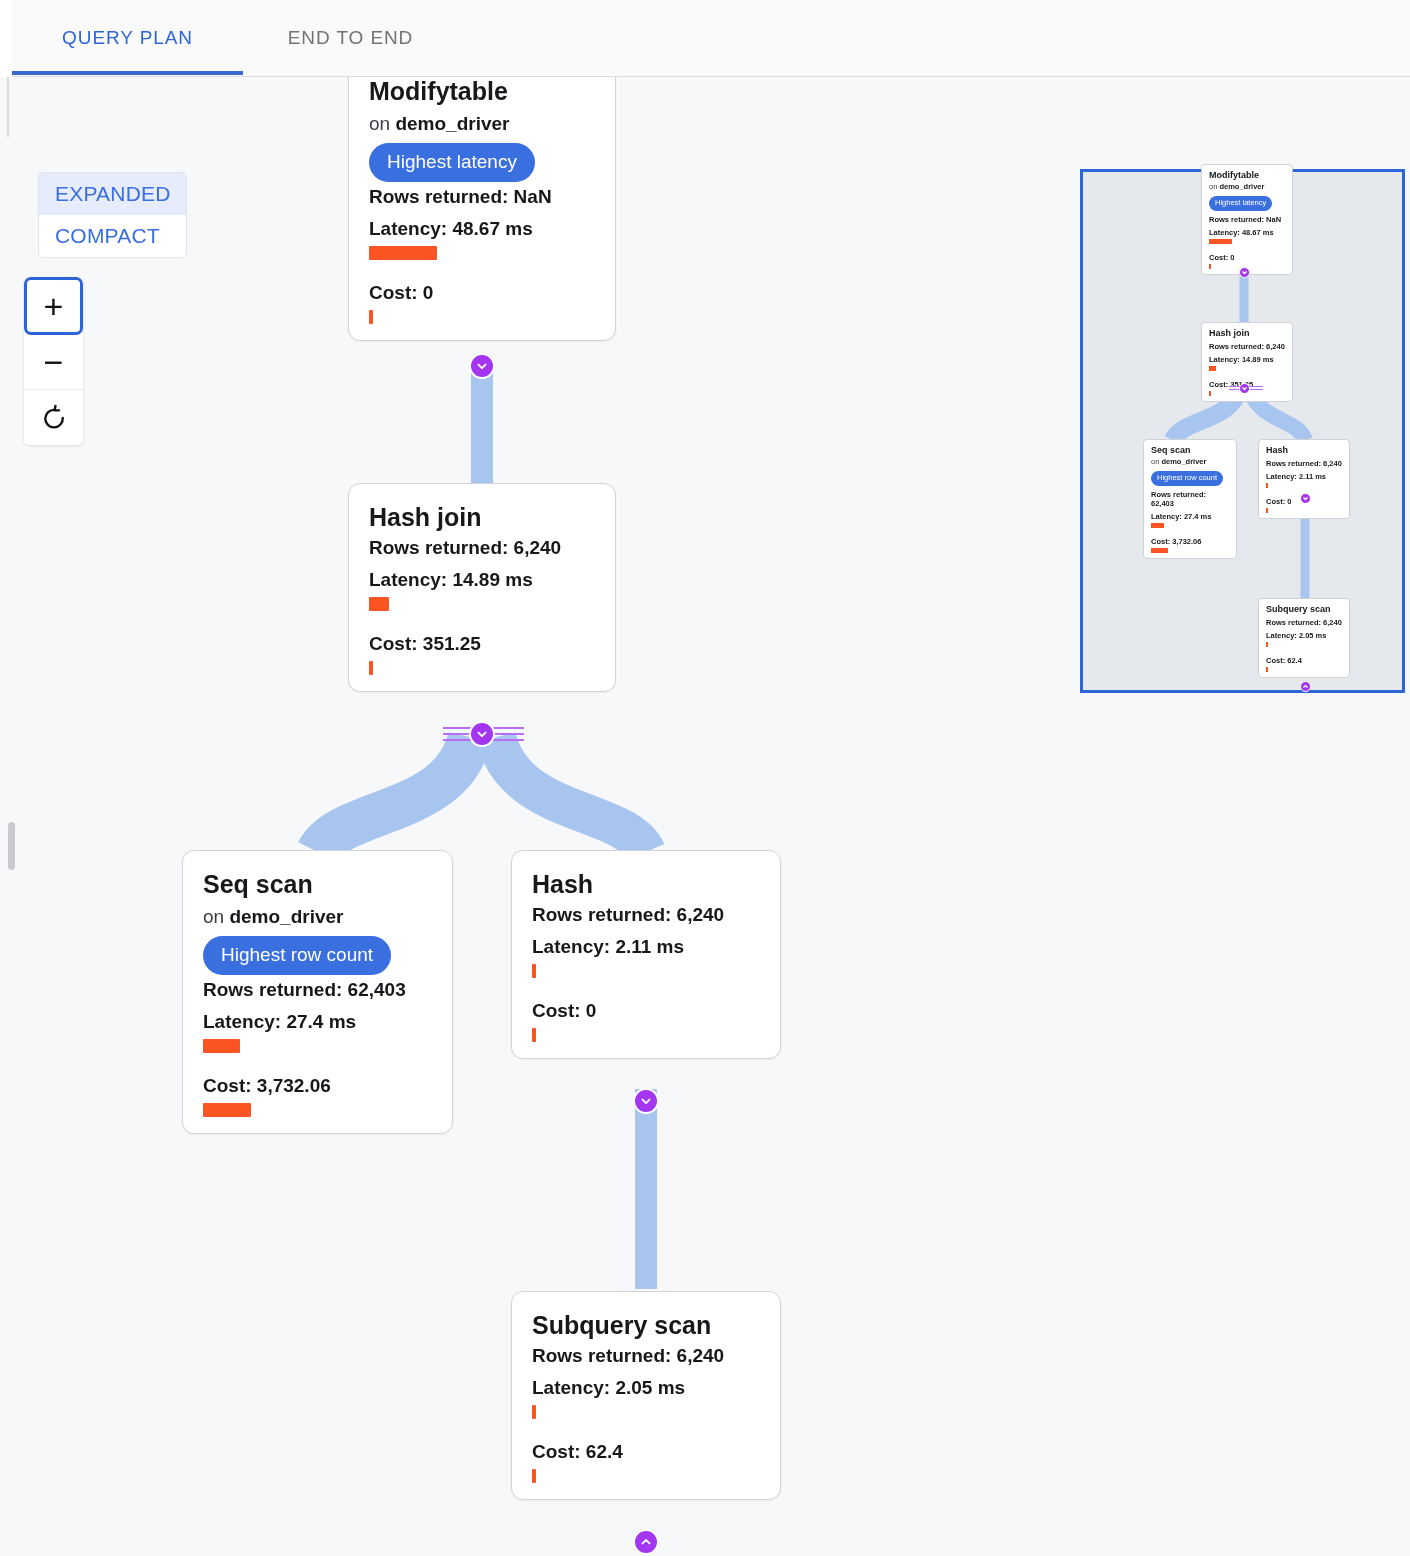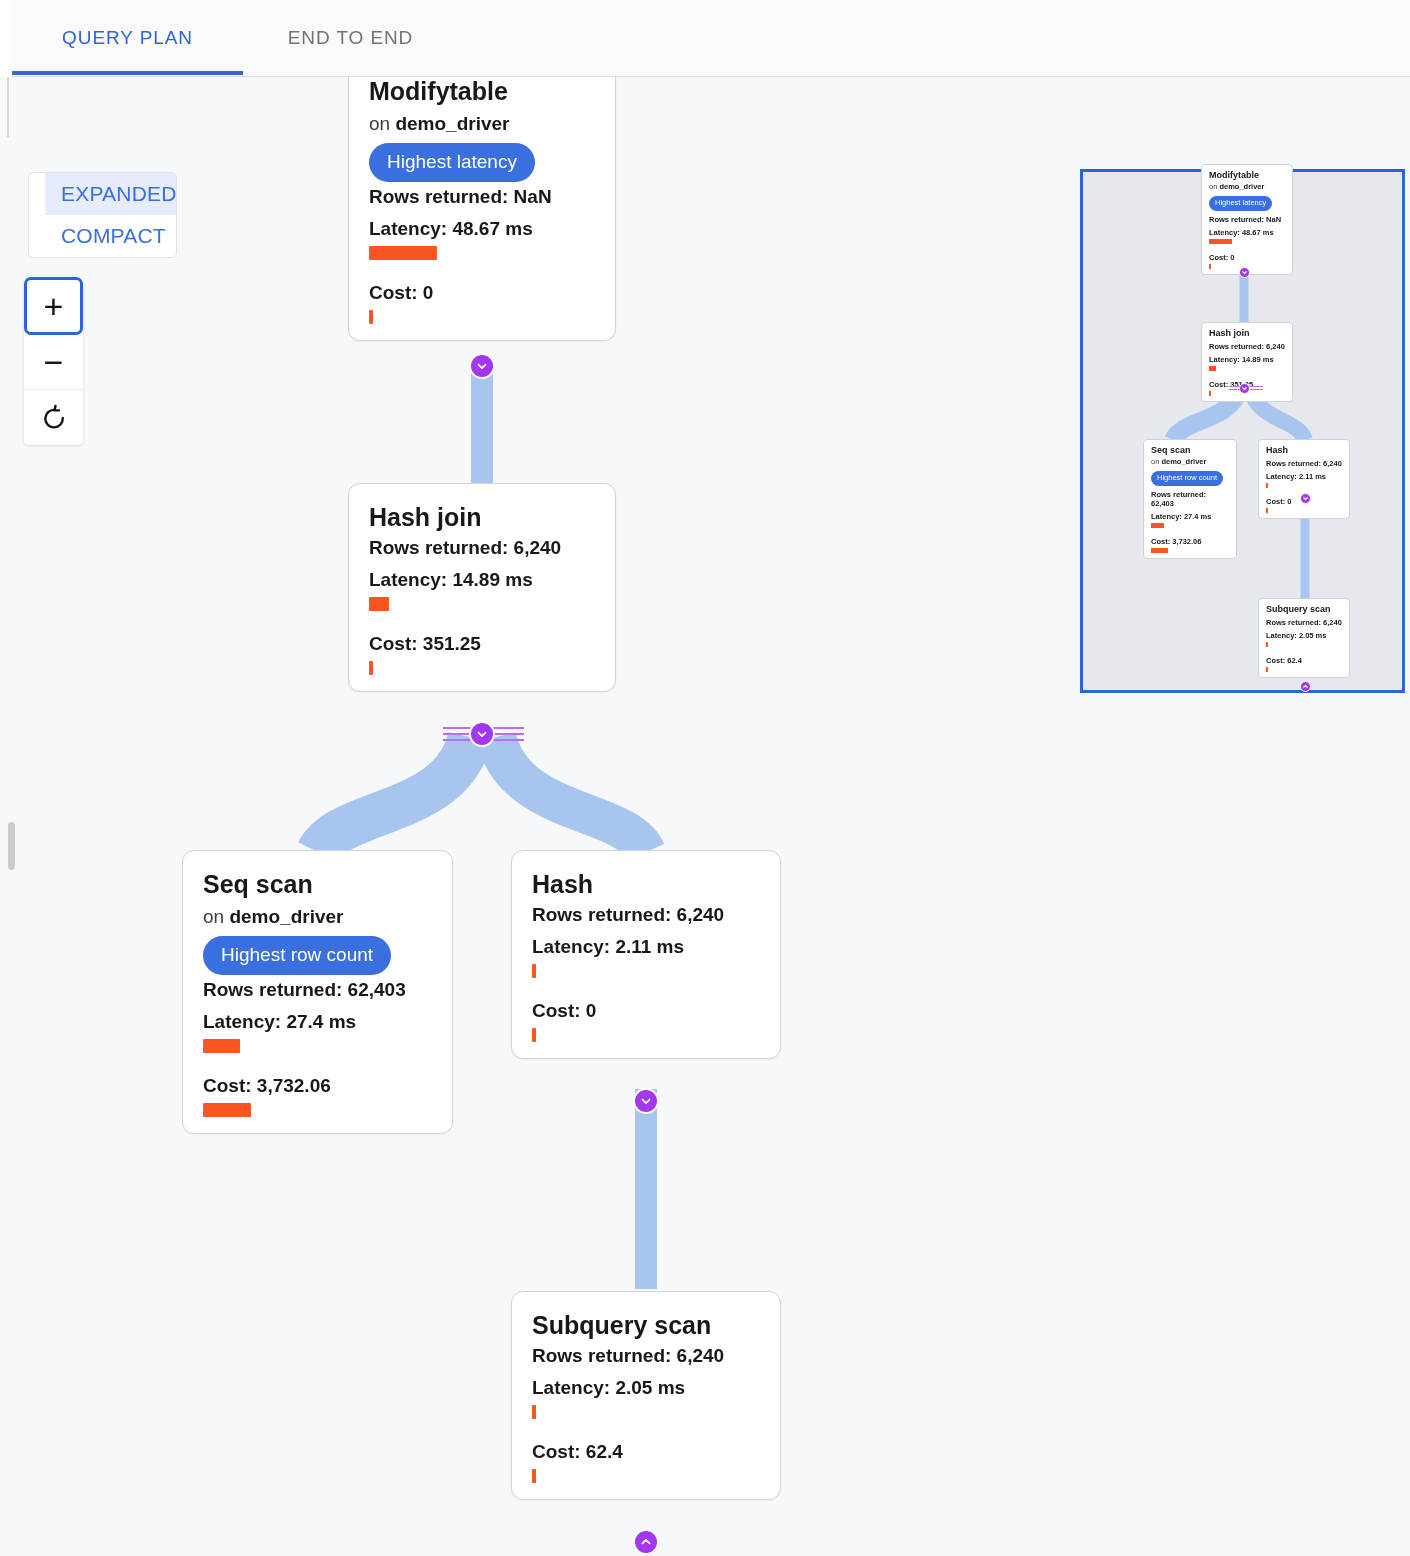--- a/index.html
+++ b/index.html
@@ -68,24 +68,23 @@
     cursor: pointer; z-index: 6;
   }
   .toggle svg { display: block; }
   .tlines { position: absolute; height: 12px; z-index: 5; }
   .tlines i {
     display: block; height: 2px; background: #b96cf5; margin-bottom: 4px;
   }
 
   
   .seg {
-    position: absolute; left: 28px; top: 95px; width: 149px;
+    position: absolute; left: 38px; top: 95px; width: 149px;
     background: #ffffff; border: 1px solid #e2e3e6; border-radius: 5px;
     overflow: hidden;
-    padding-left: 16px;
   }
   .seg div {
     font-size: 21px; color: #3a6fe0; padding: 9px 0 9px 16px;
     cursor: pointer; letter-spacing: .2px;
   }
   .seg div.active { background: #e6ecfb; }
 
   .zoomctl {
     position: absolute; left: 24px; top: 200px; width: 59px;
     background: #ffffff; border-radius: 5px;

